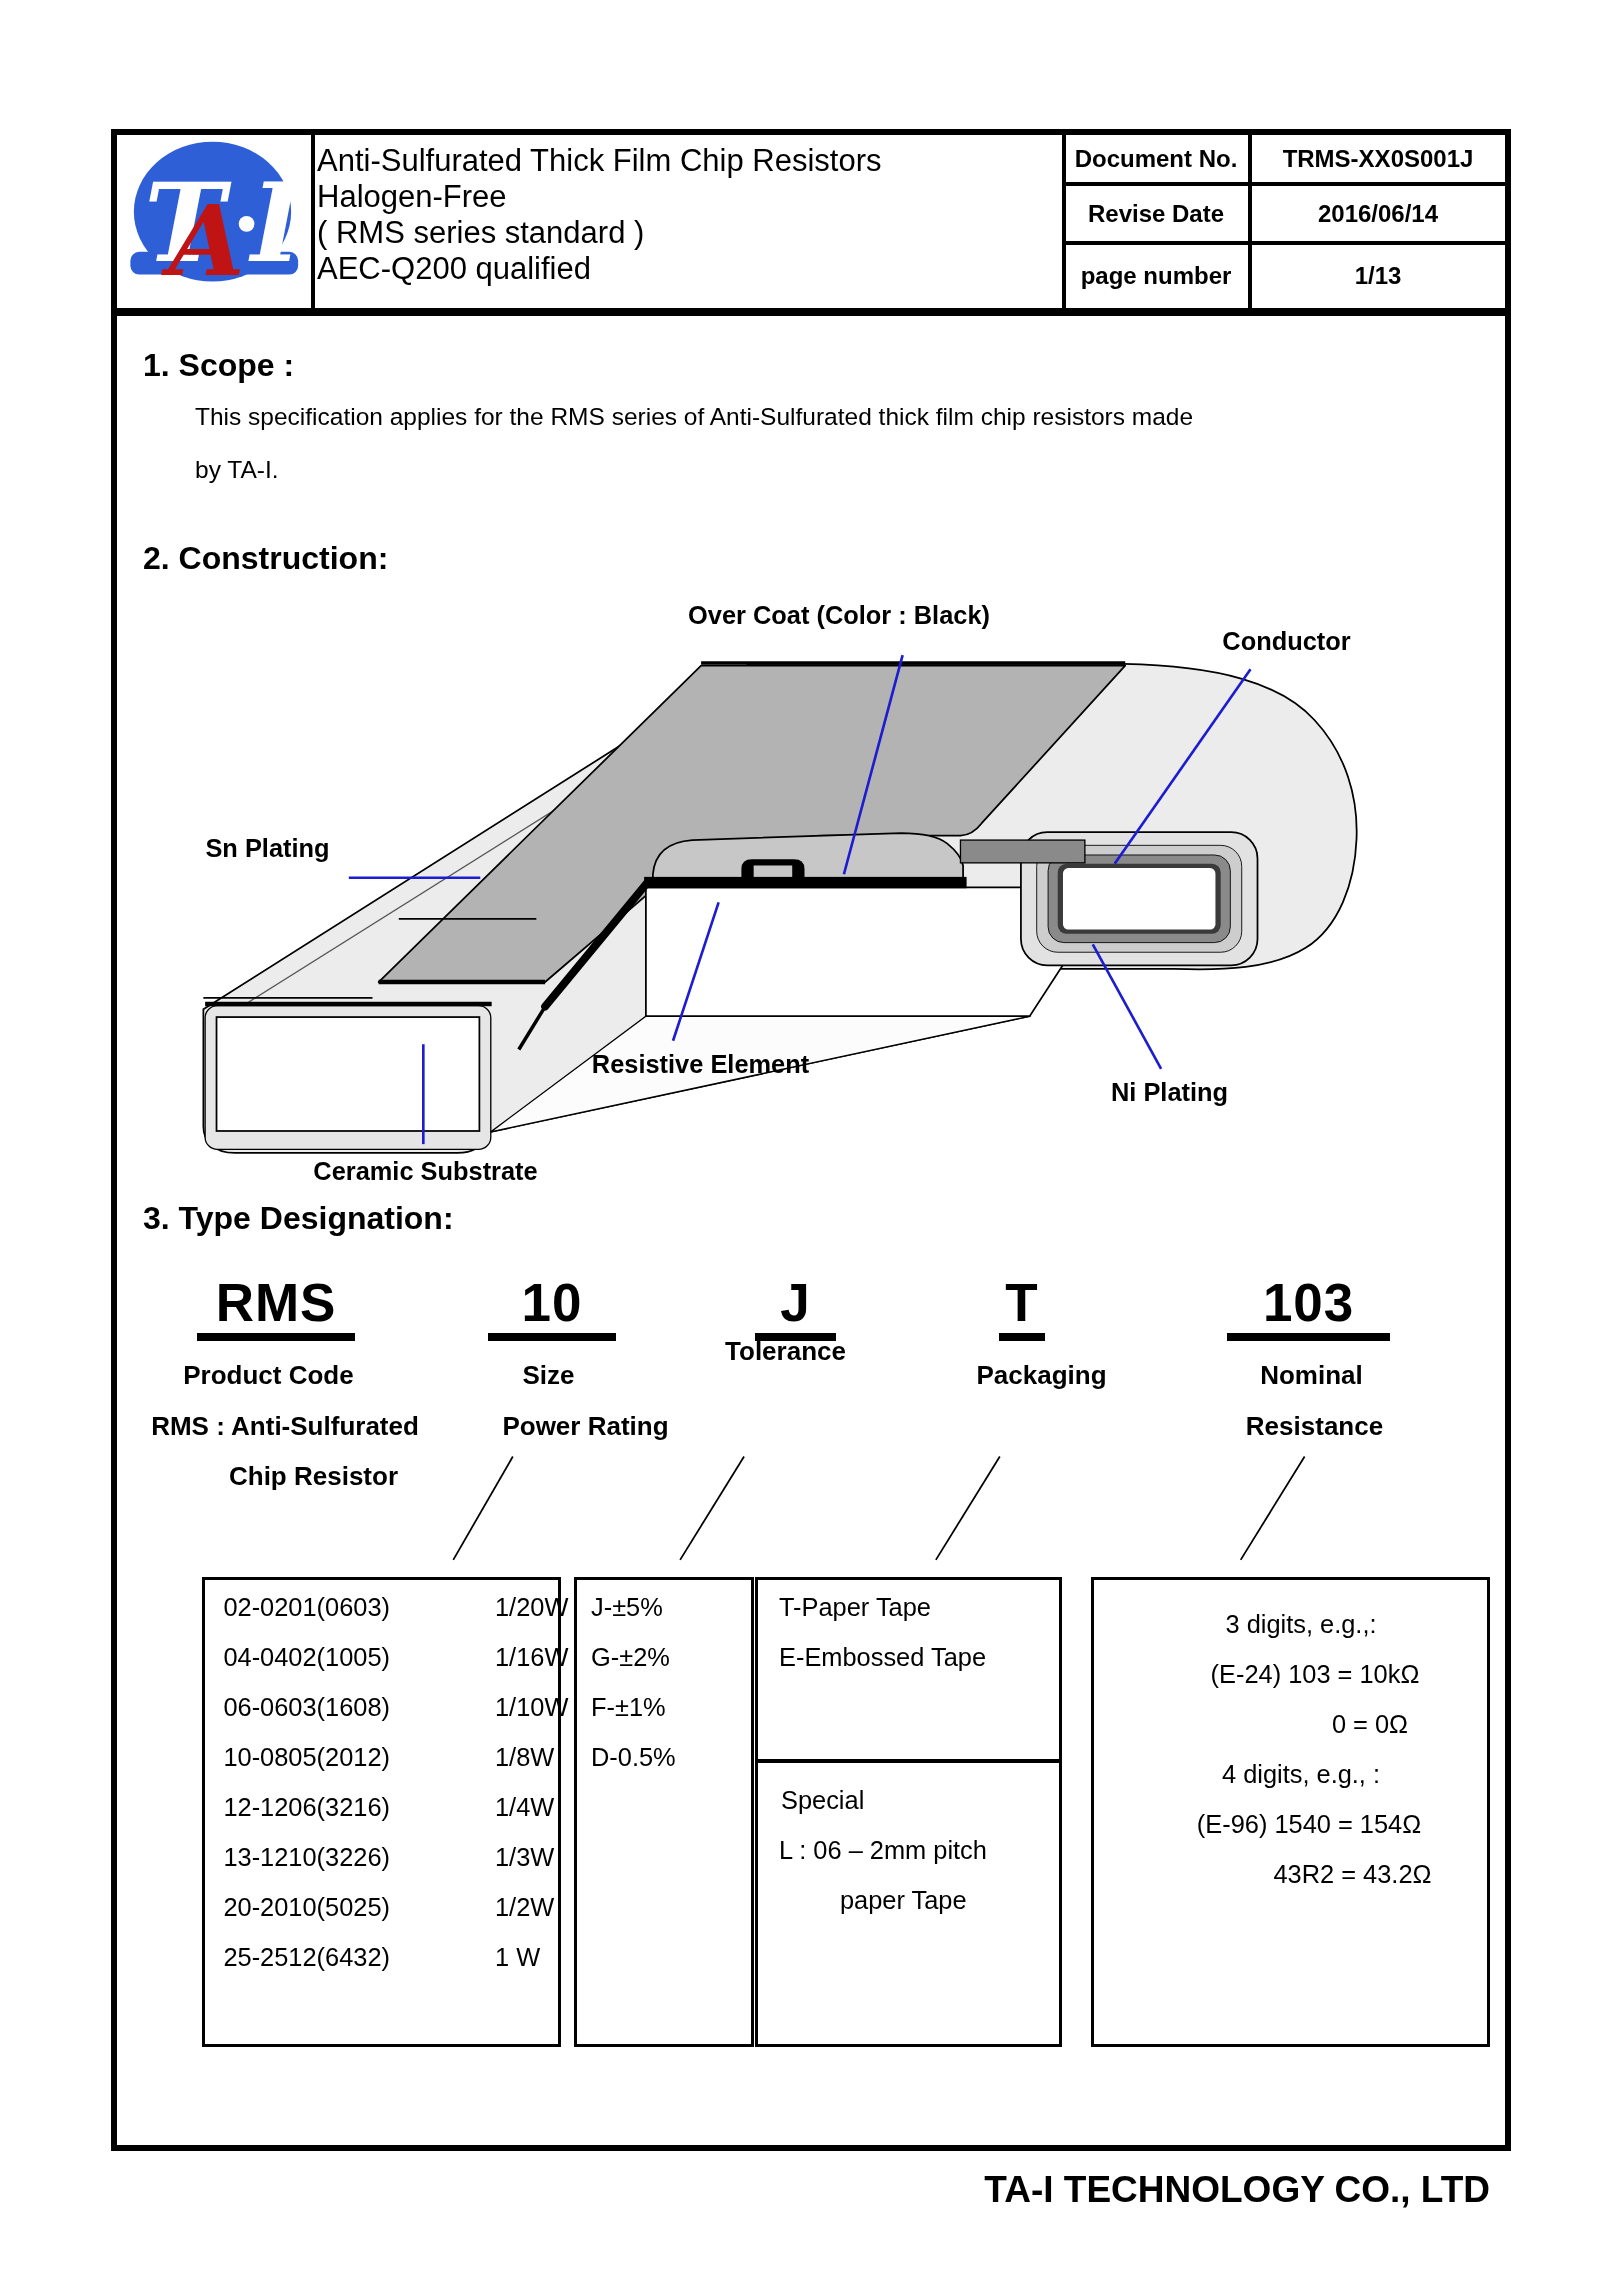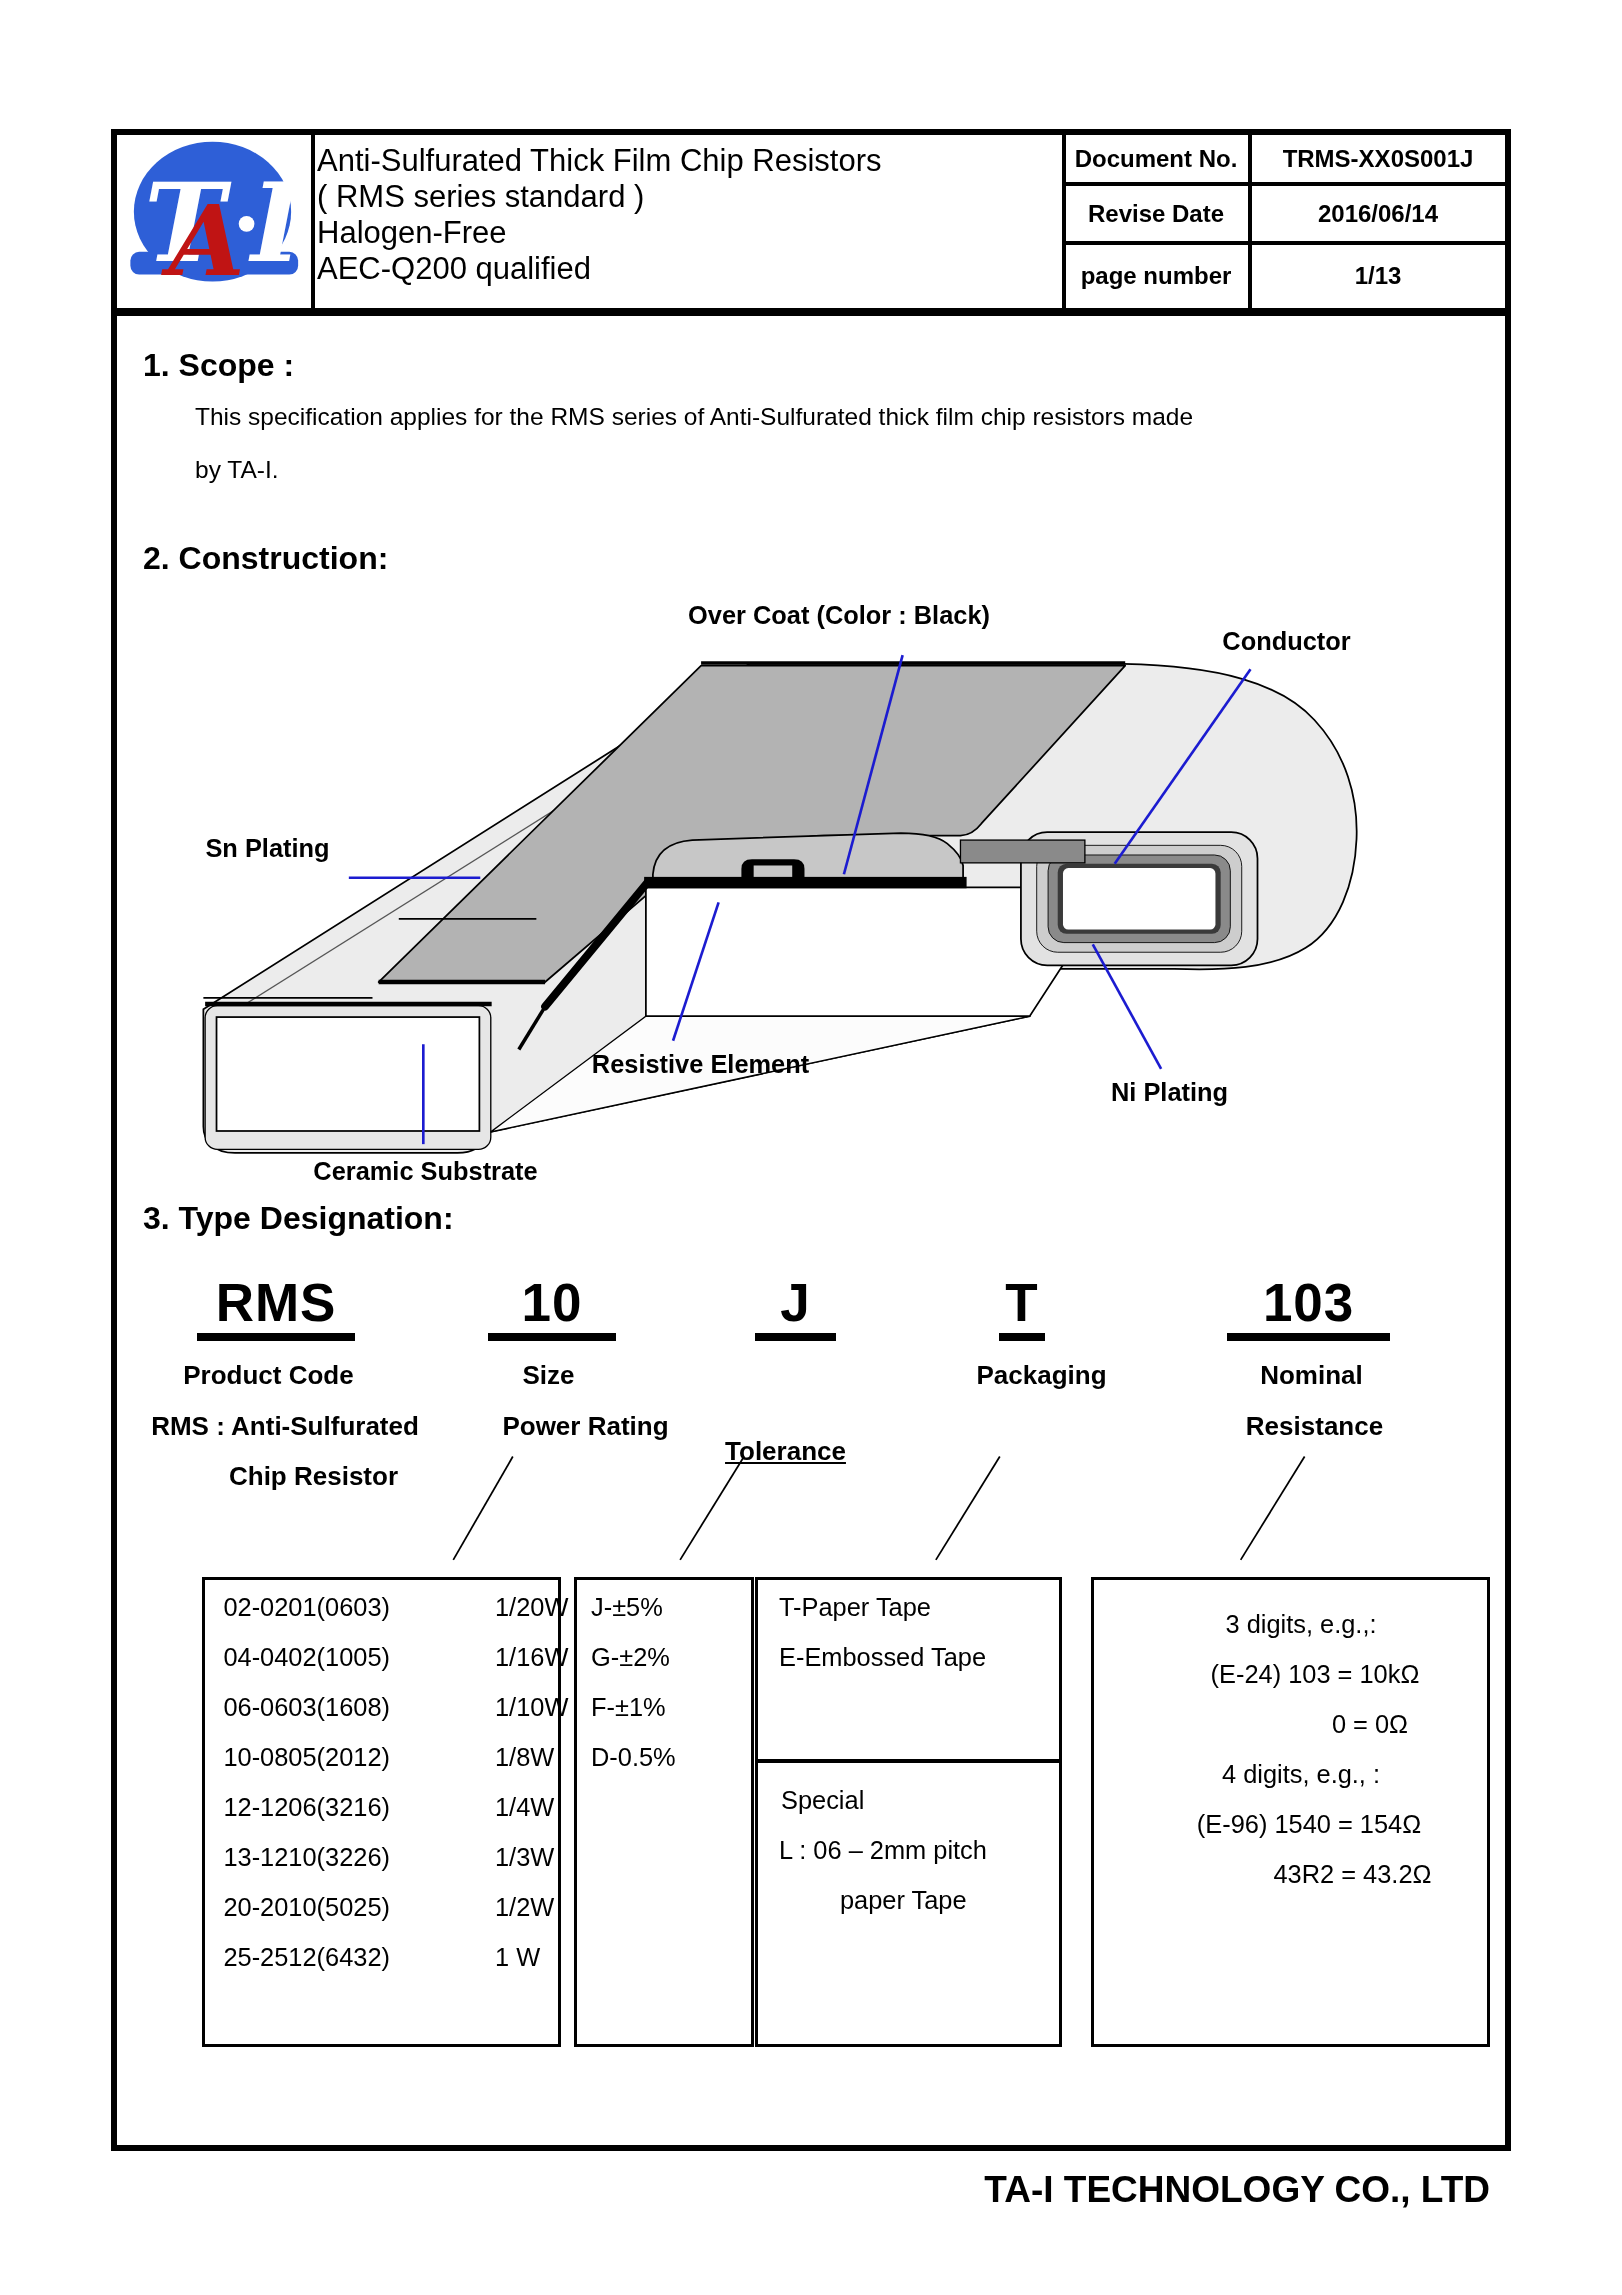--- a/index.html
+++ b/index.html
@@ -57,22 +57,22 @@
     <ellipse cx="102" cy="90" rx="90" ry="80" fill="#2e5fd7"></ellipse>
     <rect x="8" y="136" width="192" height="26" rx="10" fill="#2e5fd7"></rect>
     <text x="24" y="146" font-size="124" font-style="italic" font-weight="bold" fill="#ffffff">T</text>
     <text x="52" y="162" font-size="112" font-style="italic" font-weight="bold" fill="#c01414">A</text>
     <circle cx="141" cy="104" r="9" fill="#ffffff"></circle>
     <text x="146" y="146" font-size="124" font-style="italic" font-weight="bold" fill="#ffffff">I</text>
   </svg>
 
   <div class="title-cell">
     <div>Anti-Sulfurated Thick Film Chip Resistors</div>
+    <div>Halogen-Free</div>
     <div>( RMS series standard )</div>
-    <div>Halogen-Free</div>
     <div>AEC-Q200 qualified</div>
   </div>
 
   <div class="info-label" style="top:135px; height:47px;">Document No.</div>
   <div class="info-value" style="top:135px; height:47px;">TRMS-XX0S001J</div>
   <div class="info-label" style="top:186px; height:55px;">Revise Date</div>
   <div class="info-value" style="top:186px; height:55px;">2016/06/14</div>
   <div class="info-label" style="top:244px; height:64px;">page number</div>
   <div class="info-value" style="top:244px; height:64px;">1/13</div>
 
@@ -145,21 +145,21 @@
   <div class="sec-heading" style="left:143px; top:1200px;">3. Type Designation:</div>
 
   <div class="code" style="left:197px; top:1272px; width:158px;">RMS</div>
   <div class="code" style="left:488px; top:1272px; width:128px;">10</div>
   <div class="code" style="left:755px; top:1272px; width:81px;">J</div>
   <div class="code" style="left:999px; top:1272px; width:46px;">T</div>
   <div class="code" style="left:1227px; top:1272px; width:163px;">103</div>
 
   <div class="des-label" style="left:137px; top:1360px; width:263px;">Product Code</div>
   <div class="des-label" style="left:461px; top:1360px; width:175px;">Size</div>
-  <div class="des-label" style="left:654px; top:1436px; width:263px;text-decoration:underline;">Tolerance</div>
+  <div class="des-label" style="left:654px; top:1336px; width:263px;">Tolerance</div>
   <div class="des-label" style="left:910px; top:1360px; width:263px;">Packaging</div>
   <div class="des-label" style="left:1224px; top:1360px; width:175px;">Nominal</div>
 
   <div class="des-label" style="left:110px; top:1411px; width:350px;">RMS : Anti-Sulfurated</div>
   <div class="des-label" style="left:454px; top:1411px; width:263px;">Power Rating</div>
   <div class="des-label" style="left:1227px; top:1411px; width:175px;">Resistance</div>
 
   <div class="des-label" style="left:182px; top:1461px; width:263px;">Chip Resistor</div>
 
   <svg class="abs" style="left:0; top:1446px;" width="1623" height="127" viewBox="0 1650 1852 145">

